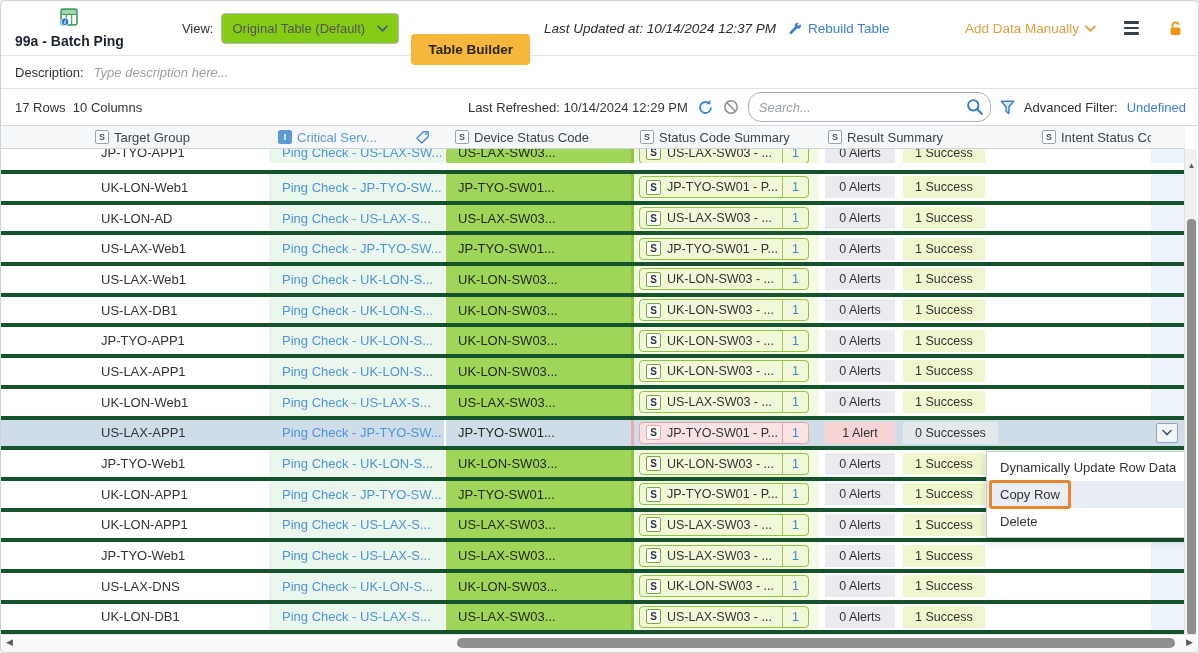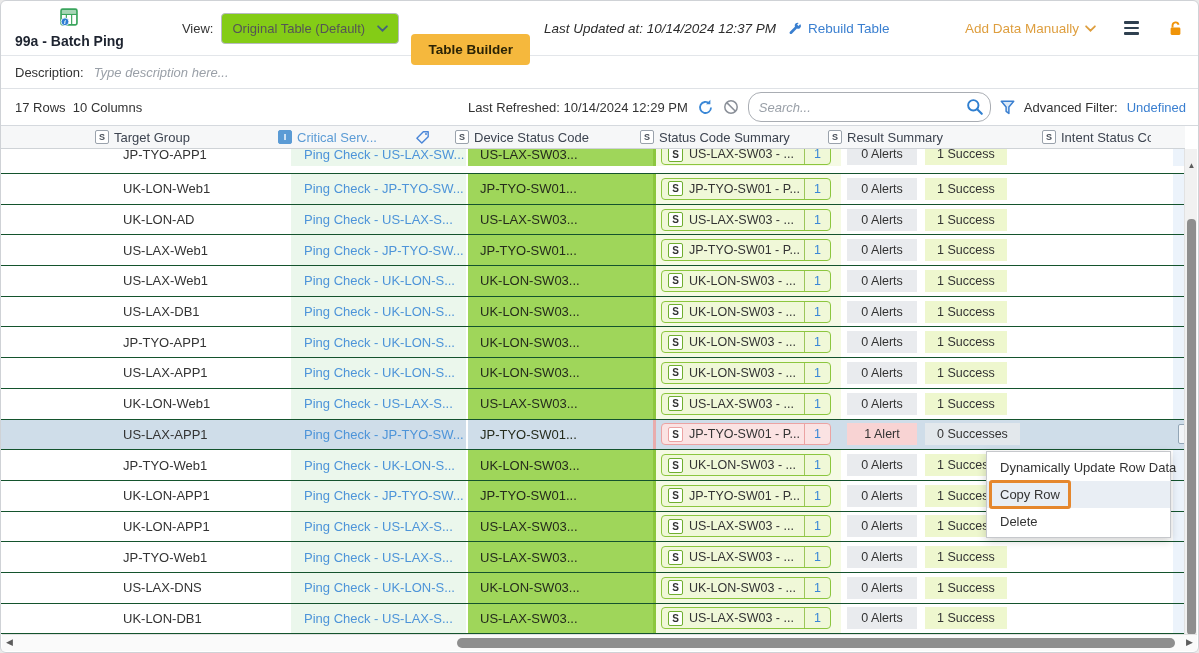--- a/index.html
+++ b/index.html
@@ -65,21 +65,21 @@
   .badge-ico { width:14px; height:14px; border:1px solid #9AA2AC; background:#fff;
                color:#49505A; font-size:9px; font-weight:bold; line-height:12px;
                text-align:center; border-radius:2px; flex:0 0 auto; }
   .badge-ico.i-style { background:#5B9BD5; border-color:#5B9BD5; color:#fff; }
   .h-label { white-space:nowrap; overflow:hidden; }
   .tag-ico { margin-left:auto; margin-right:16px; flex:0 0 auto; }
   .h-gutter { height:100%; }
 
   .tbody { height:486px; margin-right:13px; overflow:hidden; background:#fff; }
   .t-row { height:30.7px; display:grid; grid-template-columns:var(--cols);
-           align-items:center; border-bottom:1px solid #14532d; background:#fff;padding-left:22px; }
+           align-items:center; border-bottom:4px solid #14532d; background:#fff; }
   .t-row.partial { height:25px; overflow:hidden; }
   .t-row.partial > div { transform:translateY(-7px); }
   .t-row.selected { background:#CFDDE9; }
   .c-cell { font-size:13px; color:#333; white-space:nowrap; overflow:hidden; height:100%;
             display:flex; align-items:center; }
   .c-target { padding-left:15px; color:#333; }
   .c-crit { background:#EBF7EC; padding-left:13px; border-right:2px solid #fff; }
   .c-crit .link { color:#4D94D9; cursor:pointer; }
   .c-dev { background:#9FD65A; padding-left:12px; color:#252b1c; }
   .c-status { background:#F5FAE4; border-left:3px solid #8CC63E; padding-left:5px; }
@@ -107,21 +107,21 @@
   .b-alerts { background:#E9EBEE; }
   .b-success { background:#EEF7CE; }
   .alert .b-alerts { background:#F8D3D3; }
   .alert .b-success { background:#E3E8EC; }
 
   .row-menu-btn { width:22px; height:20px; margin-left:5px; background:#F2F5F8;
                   border:1px solid #92A5B6; border-radius:2px; display:flex;
                   align-items:center; justify-content:center; cursor:pointer; }
 
   
-  .context-menu { position:absolute; left:985px; top:450px; width:185px; background:#fff;
+  .context-menu { position:absolute; left:985px; top:450px; width:201px; background:#fff;
                   border:1px solid #C6C8CC; box-shadow:0 3px 9px rgba(0,0,0,.18);
                   padding:2px 0; z-index:20; }
   .cm-item { height:27px; line-height:27px; padding-left:13px; font-size:13px;
              color:#333; position:relative; white-space:nowrap; cursor:pointer; }
   .cm-item.hl { background:#E9EEF4; }
   .annot { position:absolute; left:2px; top:-1px; width:82px; height:29px;
            border:3px solid #E5872D; border-radius:3px; pointer-events:none; }
 
   
   .vscroll { position:absolute; top:148px; right:1px; width:13px; height:486px;

